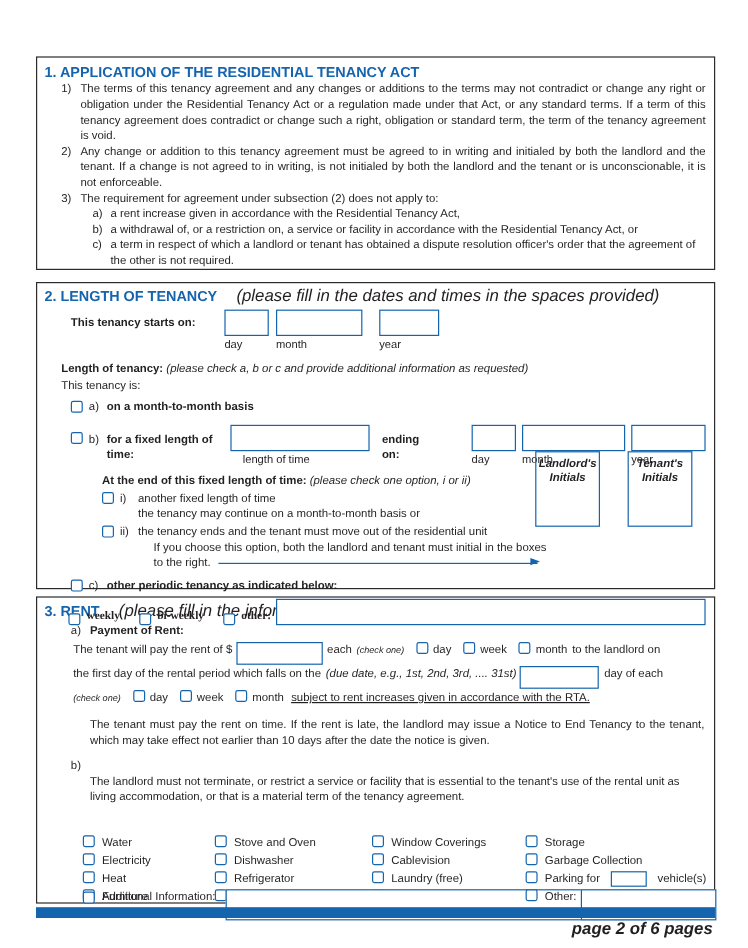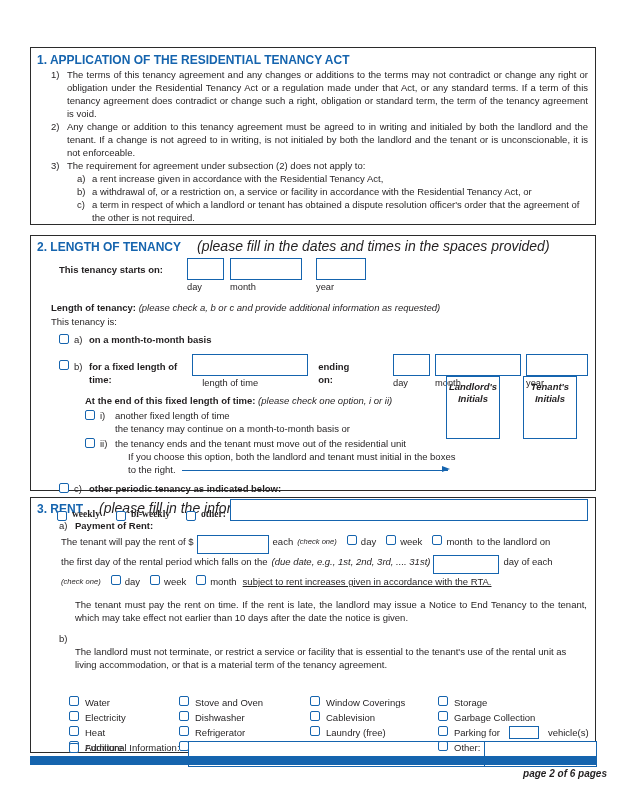--- a/index.html
+++ b/index.html
@@ -76,21 +76,21 @@
   .inc-cell { display:flex; align-items:flex-start; gap:6px; white-space:nowrap;margin-top:17px; }
   .inc-cell .cb { flex:none; }
   .parking-inp { width:30px; height:13px; margin:0 3px; padding:0 2px; }
   .other-cell { position:relative; }
   .other-inp { position:absolute; left:46px; top:0; width:113px; height:26px; }
   .addl-row { display:flex; align-items:flex-start; margin-left:32px; margin-top:2px; gap:6px; }
   .addl-row .cb { margin-top:2px; }
   .addl-inp { width:350px; height:26px; margin-left:2px; }
   
   .footer-bar { position:absolute; left:30px; top:756px; width:566px; height:9px; background:#1564ae; }
-  .footer-label { position:absolute; top:767px; right:16px; font-weight:bold; font-style:italic; font-size:10px; }
+  .footer-label { position:absolute; top:767px; right:29px; font-weight:bold; font-style:italic; font-size:14px; }
 </style>
 </head>
 <body>
 
 <div class="content">
 
   <section class="box sec1">
     <div class="sec-title">1. APPLICATION OF THE RESIDENTIAL TENANCY ACT</div>
     <div class="num-item">
       <span class="num">1)</span>

